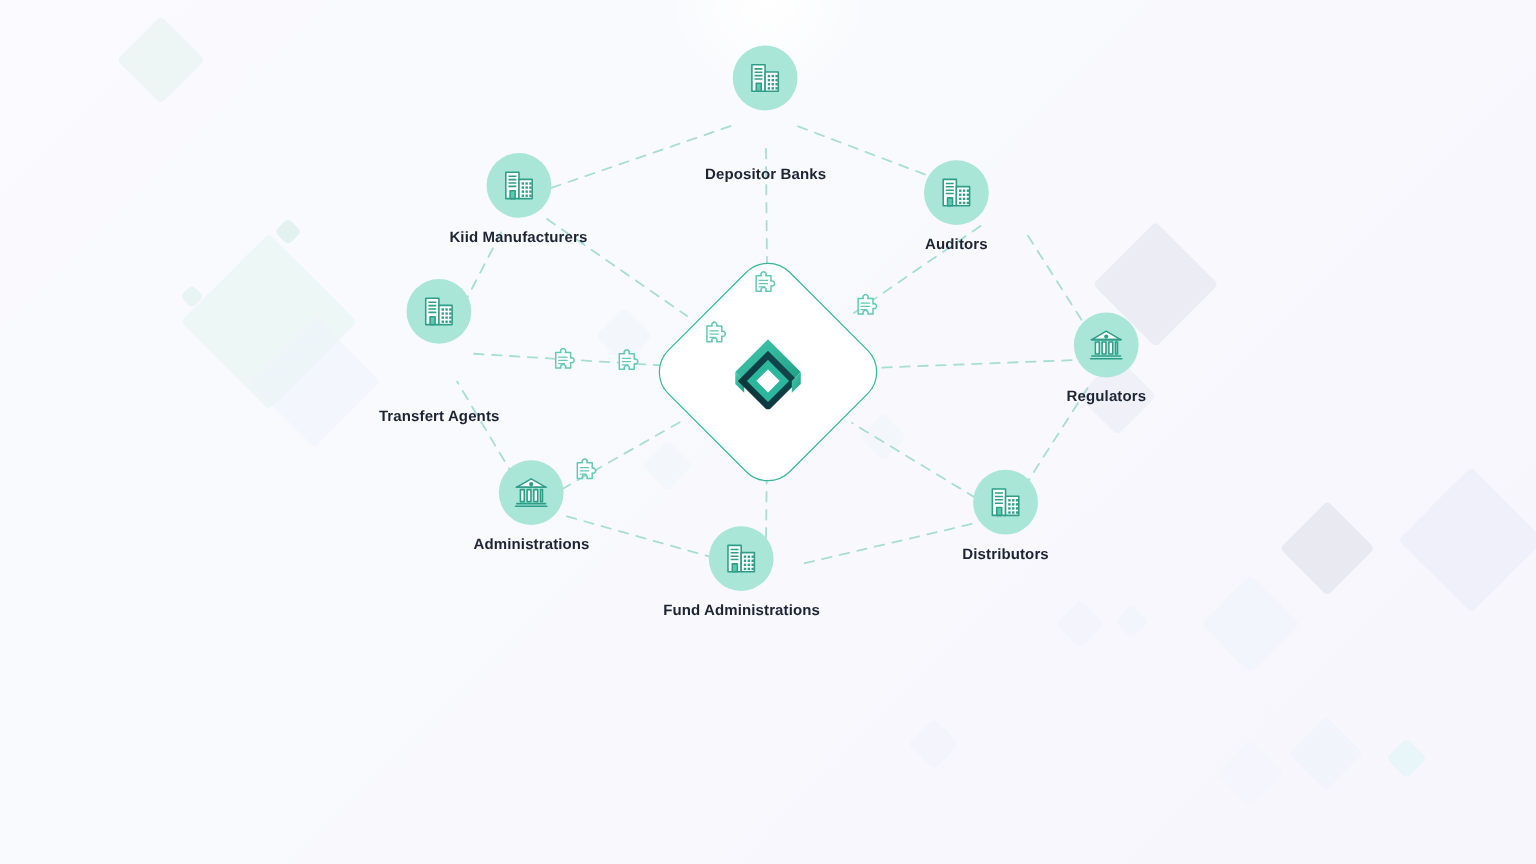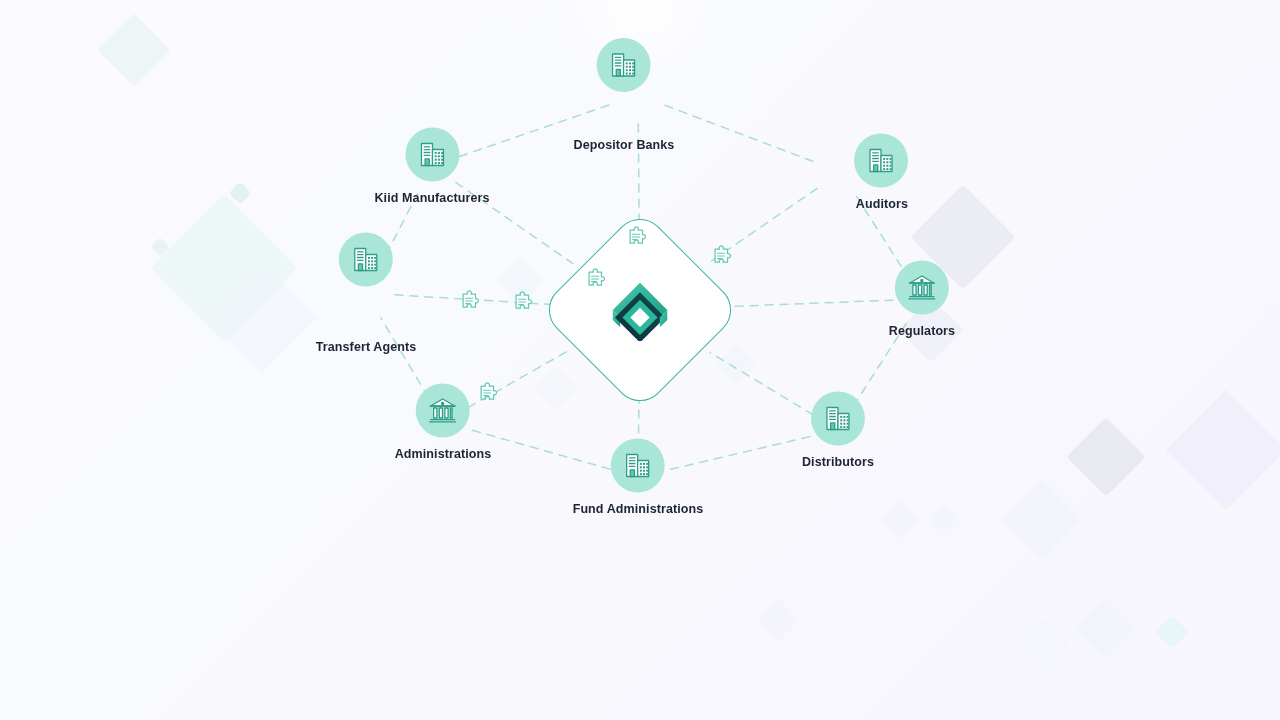--- a/index.html
+++ b/index.html
@@ -121,21 +121,21 @@
     <path d="M50 30 L82 62 L50 94 L18 62 Z" fill="none" stroke="url(#lgB)" stroke-width="12"></path>
 
     <path d="M50 40 L72 62 L50 84 L28 62 Z" fill="none" stroke="#2bb79b" stroke-width="9"></path>
 
     <path d="M50 48 L64 62 L50 76 L36 62 Z" fill="#ffffff"></path>
 
     <path d="M82 62 L94 50 L94 66 L82 78 Z" fill="url(#lgA)"></path>
   </svg>
 
   <div id="node-layer">
-      <div class="node" style="left: 624px; top: 95px; gap: 37px;">
+      <div class="node" style="left: 638px; top: 95px; gap: 37px;">
         <div class="node-circle">
           <svg width="32" height="32" viewBox="0 0 32 32">
     <g fill="none" stroke="#2f9e88" stroke-width="1.3" stroke-linejoin="round">
       <rect x="5" y="5" width="11" height="22" fill="#ffffff"></rect>
       <rect x="16" y="11" width="11" height="16" fill="#ffffff"></rect>
       <line x1="7.2" y1="8.4" x2="13.8" y2="8.4"></line>
       <line x1="7.2" y1="11.2" x2="13.8" y2="11.2"></line>
       <line x1="7.2" y1="14" x2="13.8" y2="14"></line>
       <line x1="7.2" y1="16.8" x2="13.8" y2="16.8"></line>
       <rect x="8.6" y="20.4" width="4.2" height="6.6" fill="#5ccbb0" stroke="#2f9e88"></rect>
@@ -181,21 +181,21 @@
               <rect x="21.4" y="20.2" width="2" height="2"></rect>
               <rect x="24.6" y="20.2" width="2" height="2"></rect>
       <rect x="18.2" y="23.6" width="2" height="2"></rect>
               <rect x="21.4" y="23.6" width="2" height="2"></rect>
               <rect x="24.6" y="23.6" width="2" height="2"></rect>
     </g>
   </svg>
         </div>
         <div class="node-label">Kiid Manufacturers</div>
       </div>
-      <div class="node" style="left: 881px; top: 172px; align-items: flex-end;">
+      <div class="node" style="left: 797px; top: 172px;">
         <div class="node-circle">
           <svg width="32" height="32" viewBox="0 0 32 32">
     <g fill="none" stroke="#2f9e88" stroke-width="1.3" stroke-linejoin="round">
       <rect x="5" y="5" width="11" height="22" fill="#ffffff"></rect>
       <rect x="16" y="11" width="11" height="16" fill="#ffffff"></rect>
       <line x1="7.2" y1="8.4" x2="13.8" y2="8.4"></line>
       <line x1="7.2" y1="11.2" x2="13.8" y2="11.2"></line>
       <line x1="7.2" y1="14" x2="13.8" y2="14"></line>
       <line x1="7.2" y1="16.8" x2="13.8" y2="16.8"></line>
       <rect x="8.6" y="20.4" width="4.2" height="6.6" fill="#5ccbb0" stroke="#2f9e88"></rect>
@@ -307,21 +307,21 @@
               <rect x="21.4" y="20.2" width="2" height="2"></rect>
               <rect x="24.6" y="20.2" width="2" height="2"></rect>
       <rect x="18.2" y="23.6" width="2" height="2"></rect>
               <rect x="21.4" y="23.6" width="2" height="2"></rect>
               <rect x="24.6" y="23.6" width="2" height="2"></rect>
     </g>
   </svg>
         </div>
         <div class="node-label">Distributors</div>
       </div>
-      <div class="node" style="left: 638px; top: 477px;">
+      <div class="node" style="left: 618px; top: 477px;">
         <div class="node-circle">
           <svg width="32" height="32" viewBox="0 0 32 32">
     <g fill="none" stroke="#2f9e88" stroke-width="1.3" stroke-linejoin="round">
       <rect x="5" y="5" width="11" height="22" fill="#ffffff"></rect>
       <rect x="16" y="11" width="11" height="16" fill="#ffffff"></rect>
       <line x1="7.2" y1="8.4" x2="13.8" y2="8.4"></line>
       <line x1="7.2" y1="11.2" x2="13.8" y2="11.2"></line>
       <line x1="7.2" y1="14" x2="13.8" y2="14"></line>
       <line x1="7.2" y1="16.8" x2="13.8" y2="16.8"></line>
       <rect x="8.6" y="20.4" width="4.2" height="6.6" fill="#5ccbb0" stroke="#2f9e88"></rect>

